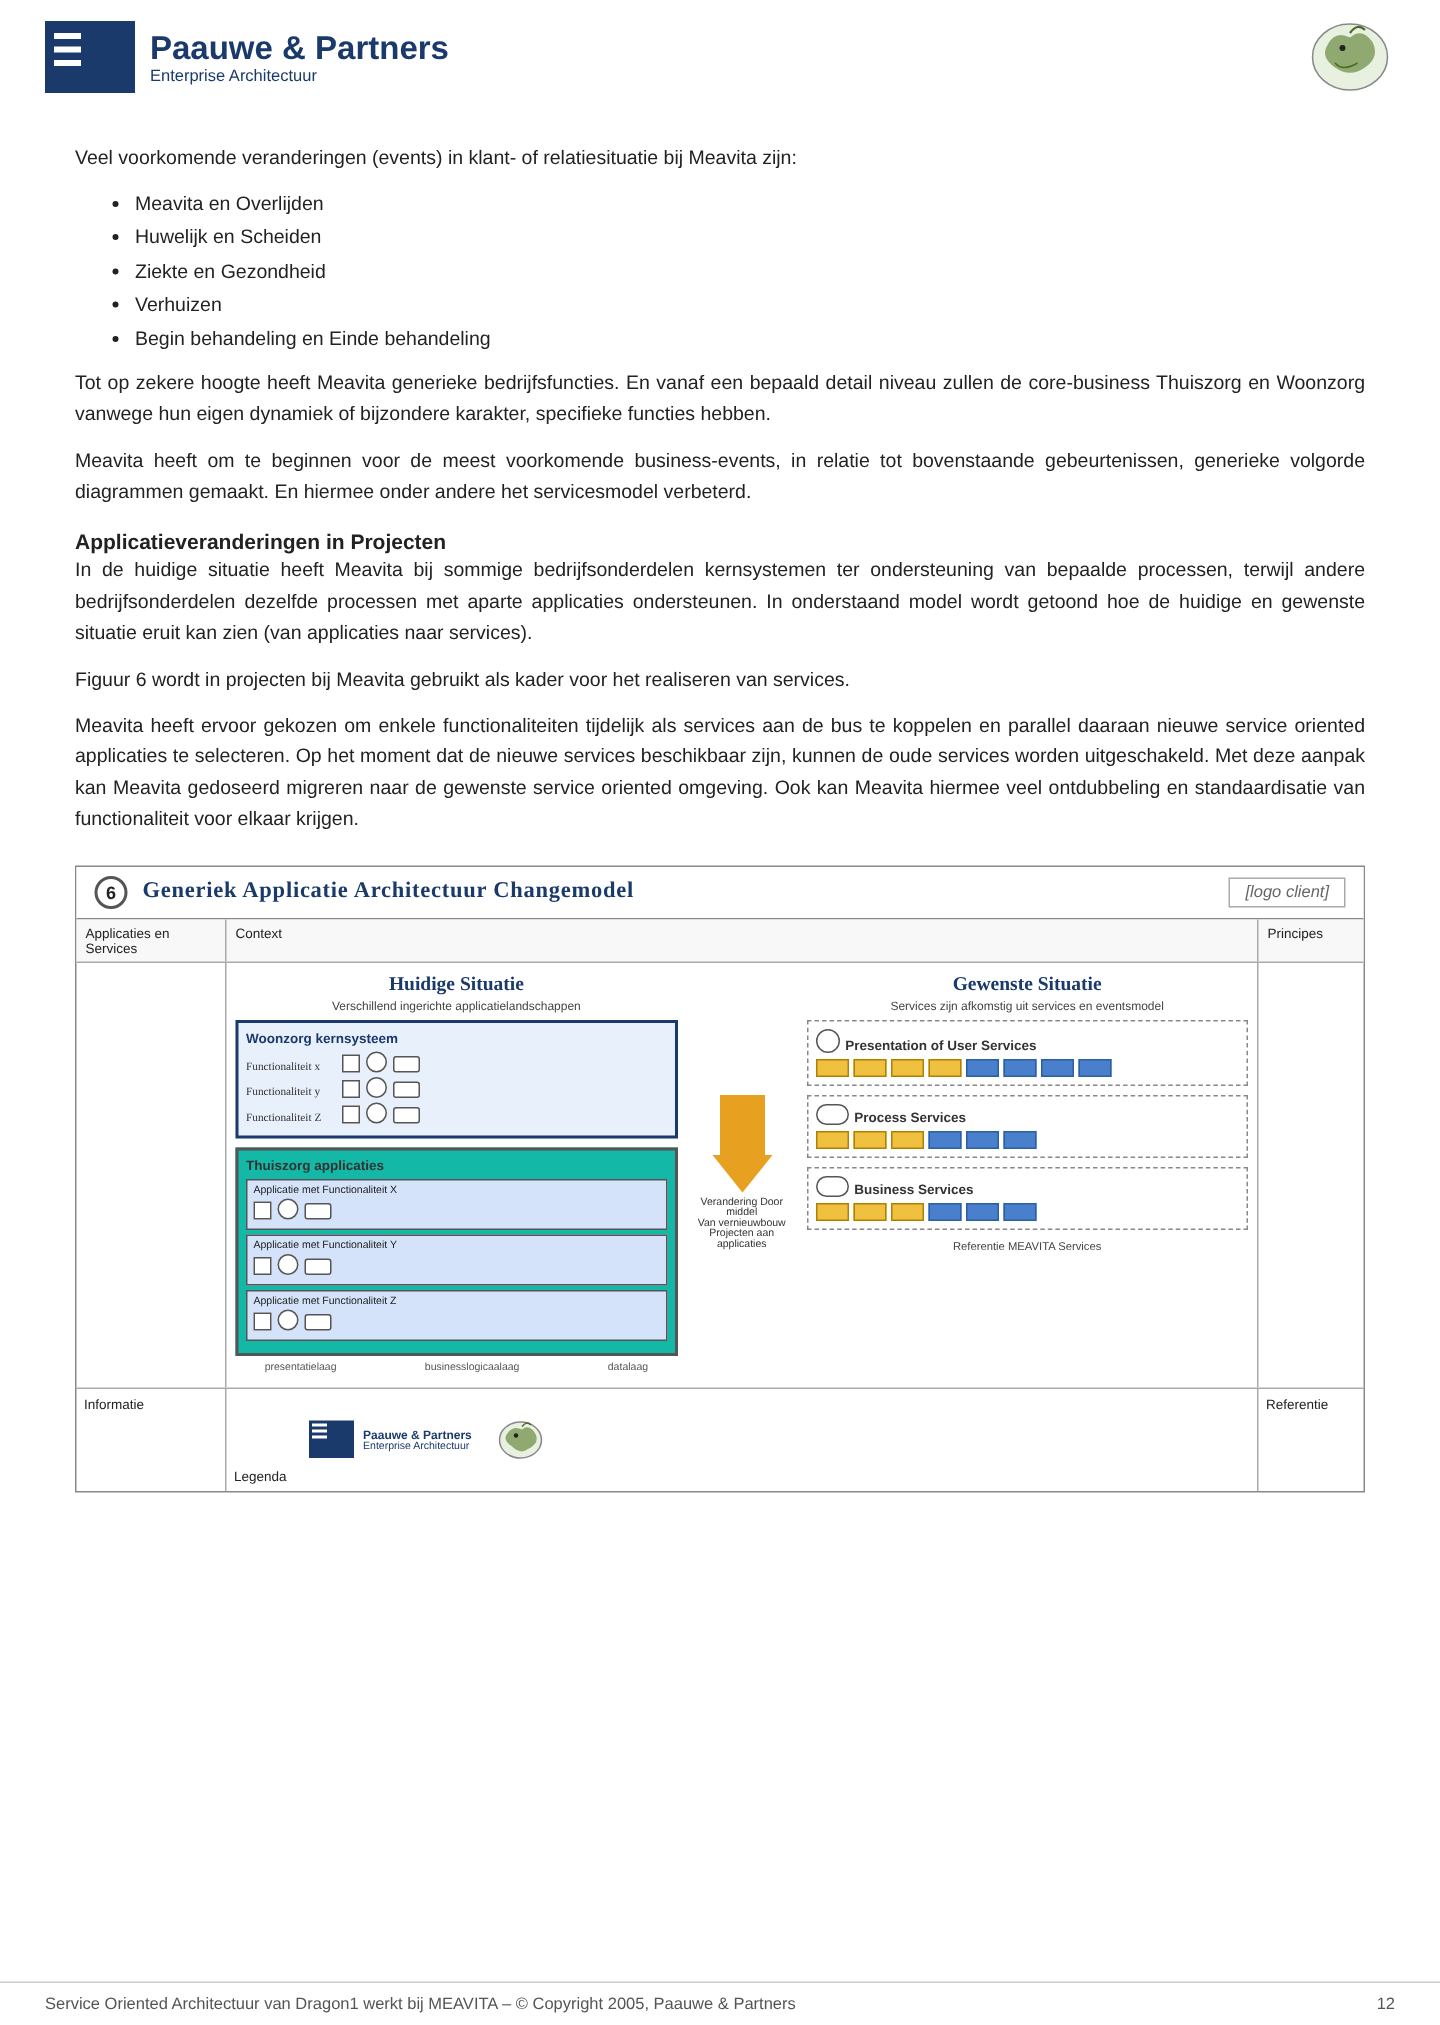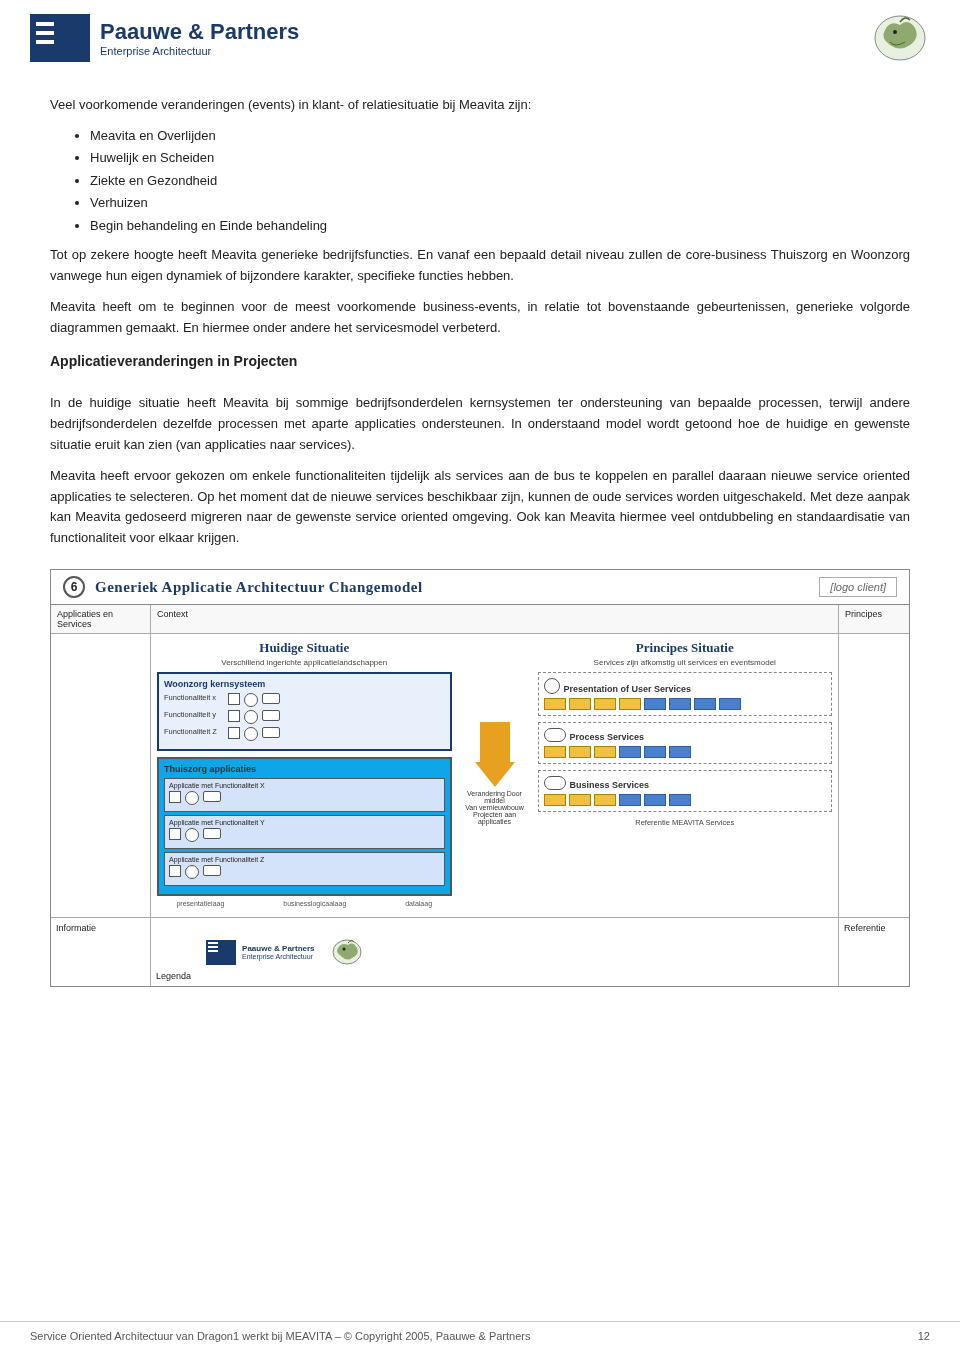--- a/index.html
+++ b/index.html
@@ -60,21 +60,21 @@
 
     
     .content {
       padding: 20px 50px;
       flex: 1;
     }
     .intro-text { margin-bottom: 10px; line-height: 1.5; }
     ul.bullet-list { margin-left: 40px; margin-bottom: 10px; }
     ul.bullet-list li { margin-bottom: 3px; line-height: 1.5; }
     .paragraph { margin-bottom: 10px; line-height: 1.6; text-align: justify; }
-    .section-title { font-weight: bold; font-size: 14px; margin-bottom: 24px; margin-top: 15px; }
+    .section-title { font-weight: bold; font-size: 14px; margin-bottom: 1px; margin-top: 15px; }
 
     
     .diagram-container {
       border: 1.5px solid #888;
       margin-top: 20px;
       margin-bottom: 10px;
       background: #fff;
     }
     .diagram-header {
       background: #fff;
@@ -165,23 +165,24 @@
       margin-bottom: 6px;
     }
     .woonzorg-title {
       font-size: 9px;
       font-weight: bold;
       color: #1a3a6b;
       margin-bottom: 4px;
     }
     .func-row {
       display: flex;
-      align-items: flex-start;
+      align-items: flex-end;
       gap: 4px;
       margin-bottom: 3px;
+      font-family: Liberation Serif, serif;
     }
     .func-label { font-size: 7.5px; color: #333; min-width: 60px; }
     .func-square {
       width: 12px; height: 12px;
       border: 1.5px solid #555;
       background: white;
     }
     .func-circle {
       width: 14px; height: 14px;
       border-radius: 50%;
@@ -190,21 +191,21 @@
     }
     .func-rect {
       width: 18px; height: 11px;
       border: 1.5px solid #555;
       background: white;
       border-radius: 2px;
     }
 
     .thuiszorg-box {
       border: 2px solid #555;
-      background: #0ea5e9;
+      background: #14b8a6;
       padding: 5px;
       margin-bottom: 4px;
     }
     .thuiszorg-title {
       font-size: 9px;
       font-weight: bold;
       color: #333;
       margin-bottom: 4px;
     }
     .app-item {
@@ -402,20 +403,21 @@
       <li><span>Ziekte en Gezondheid</span></li>
       <li><span>Verhuizen</span></li>
       <li><span>Begin behandeling en Einde behandeling</span></li>
     </ul>
 
     <p class="paragraph">Tot op zekere hoogte heeft Meavita generieke bedrijfsfuncties. En vanaf een bepaald detail niveau zullen de core-business Thuiszorg en Woonzorg vanwege hun eigen dynamiek of bijzondere karakter, specifieke functies hebben.</p>
     <p class="paragraph">Meavita heeft om te beginnen voor de meest voorkomende business-events, in relatie tot bovenstaande gebeurtenissen, generieke volgorde diagrammen gemaakt. En hiermee onder andere het servicesmodel verbeterd.</p>
 
     <p class="section-title">Applicatieveranderingen in Projecten</p>
     <p class="paragraph">In de huidige situatie heeft Meavita bij sommige bedrijfsonderdelen kernsystemen ter ondersteuning van bepaalde processen, terwijl andere bedrijfsonderdelen dezelfde processen met aparte applicaties ondersteunen. In onderstaand model wordt getoond hoe de huidige en gewenste situatie eruit kan zien (van applicaties naar services).</p>
+    <p class="paragraph">Figuur 6 wordt in projecten bij Meavita gebruikt als kader voor het realiseren van services.</p>
     <p class="paragraph">Meavita heeft ervoor gekozen om enkele functionaliteiten tijdelijk als services aan de bus te koppelen en parallel daaraan nieuwe service oriented applicaties te selecteren. Op het moment dat de nieuwe services beschikbaar zijn, kunnen de oude services worden uitgeschakeld. Met deze aanpak kan Meavita gedoseerd migreren naar de gewenste service oriented omgeving. Ook kan Meavita hiermee veel ontdubbeling en standaardisatie van functionaliteit voor elkaar krijgen.</p>
 
     <div class="diagram-container">
 
       <div class="diagram-header">
         <div class="diagram-title-area">
           <div class="diagram-number">6</div>
           <span class="diagram-title">Generiek Applicatie Architectuur Changemodel</span>
         </div>
         <div class="diagram-logo-placeholder">[logo client]</div>
@@ -501,21 +503,21 @@
               <div class="big-arrow">
                 <div class="arrow-body"></div>
                 <div class="arrow-head"></div>
               </div>
               <div class="arrow-label" style="white-space:pre-line;">Verandering Door middel
 Van vernieuwbouw
 Projecten aan applicaties</div>
             </div>
 
             <div class="situatie-box">
-              <div class="situatie-title">Principes Situatie</div>
+              <div class="situatie-title">Gewenste Situatie</div>
               <div class="situatie-subtitle">Services zijn afkomstig uit services en eventsmodel</div>
 
               <div class="service-section">
                 <div class="service-header">
                   <div class="service-icon-circle"></div>
                   <span class="service-title">Presentation of User Services</span>
                 </div>
                 <div class="service-blocks">
                   <div class="block-yellow"></div>
                   <div class="block-yellow"></div>

